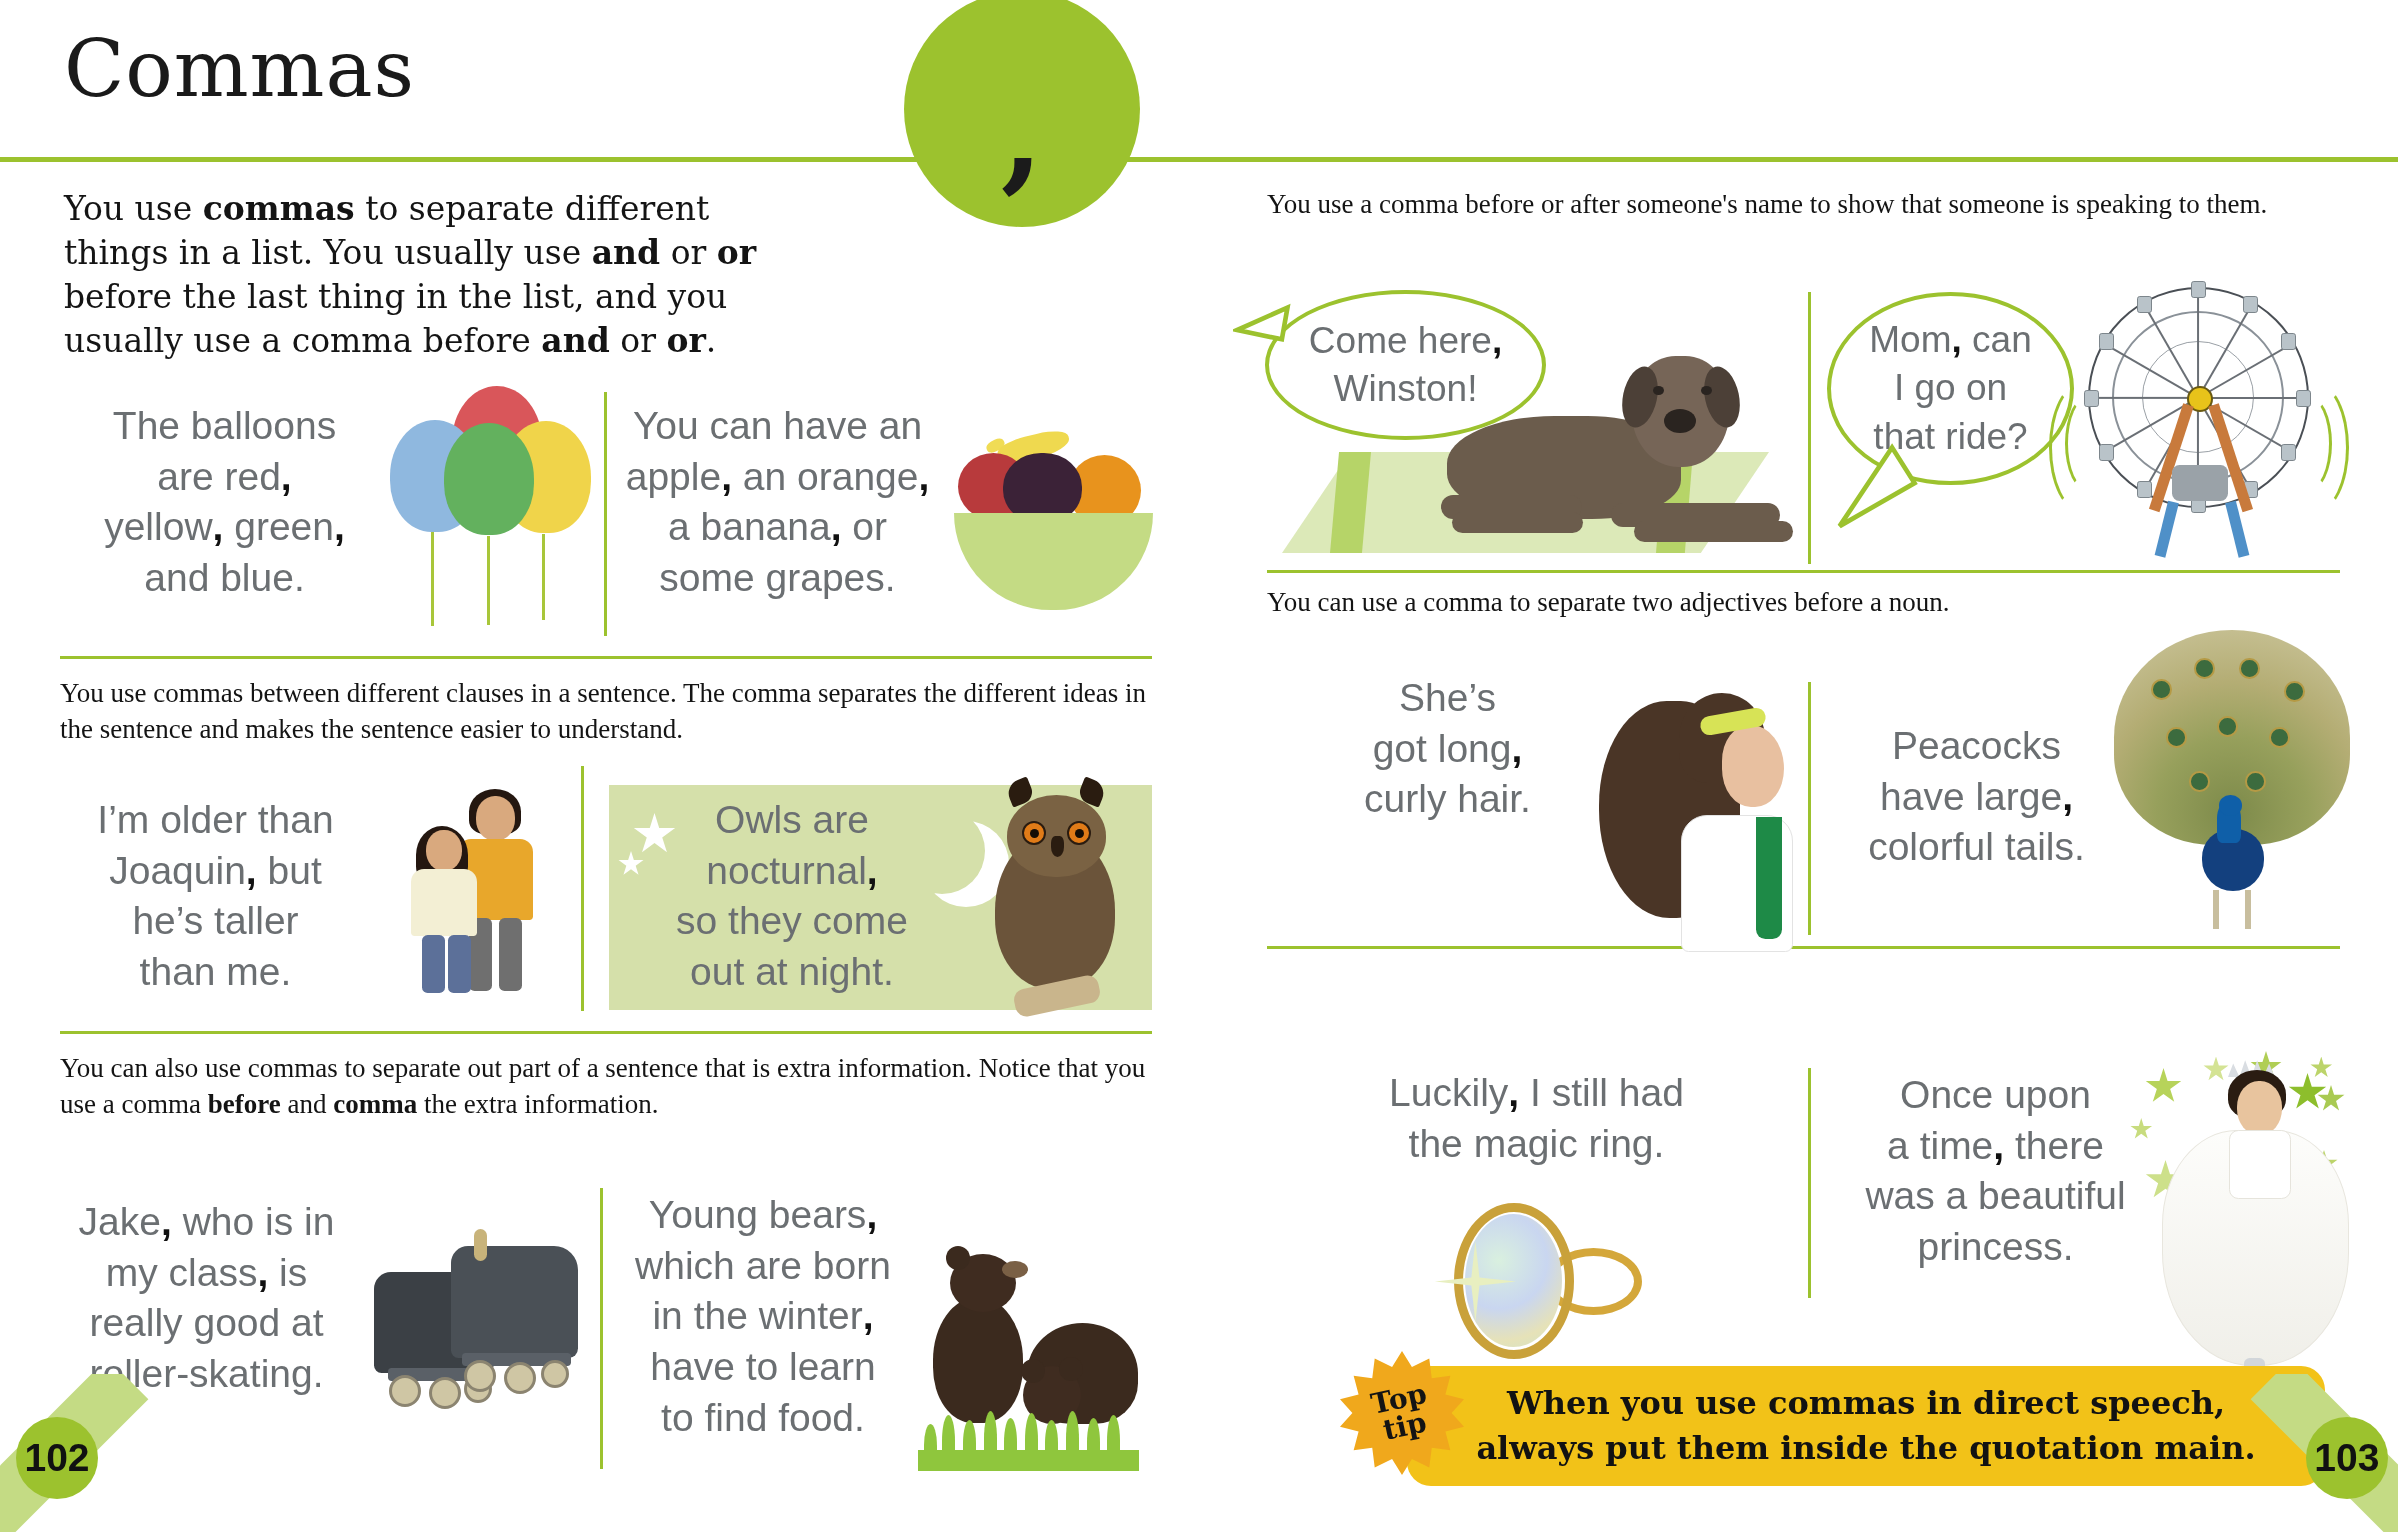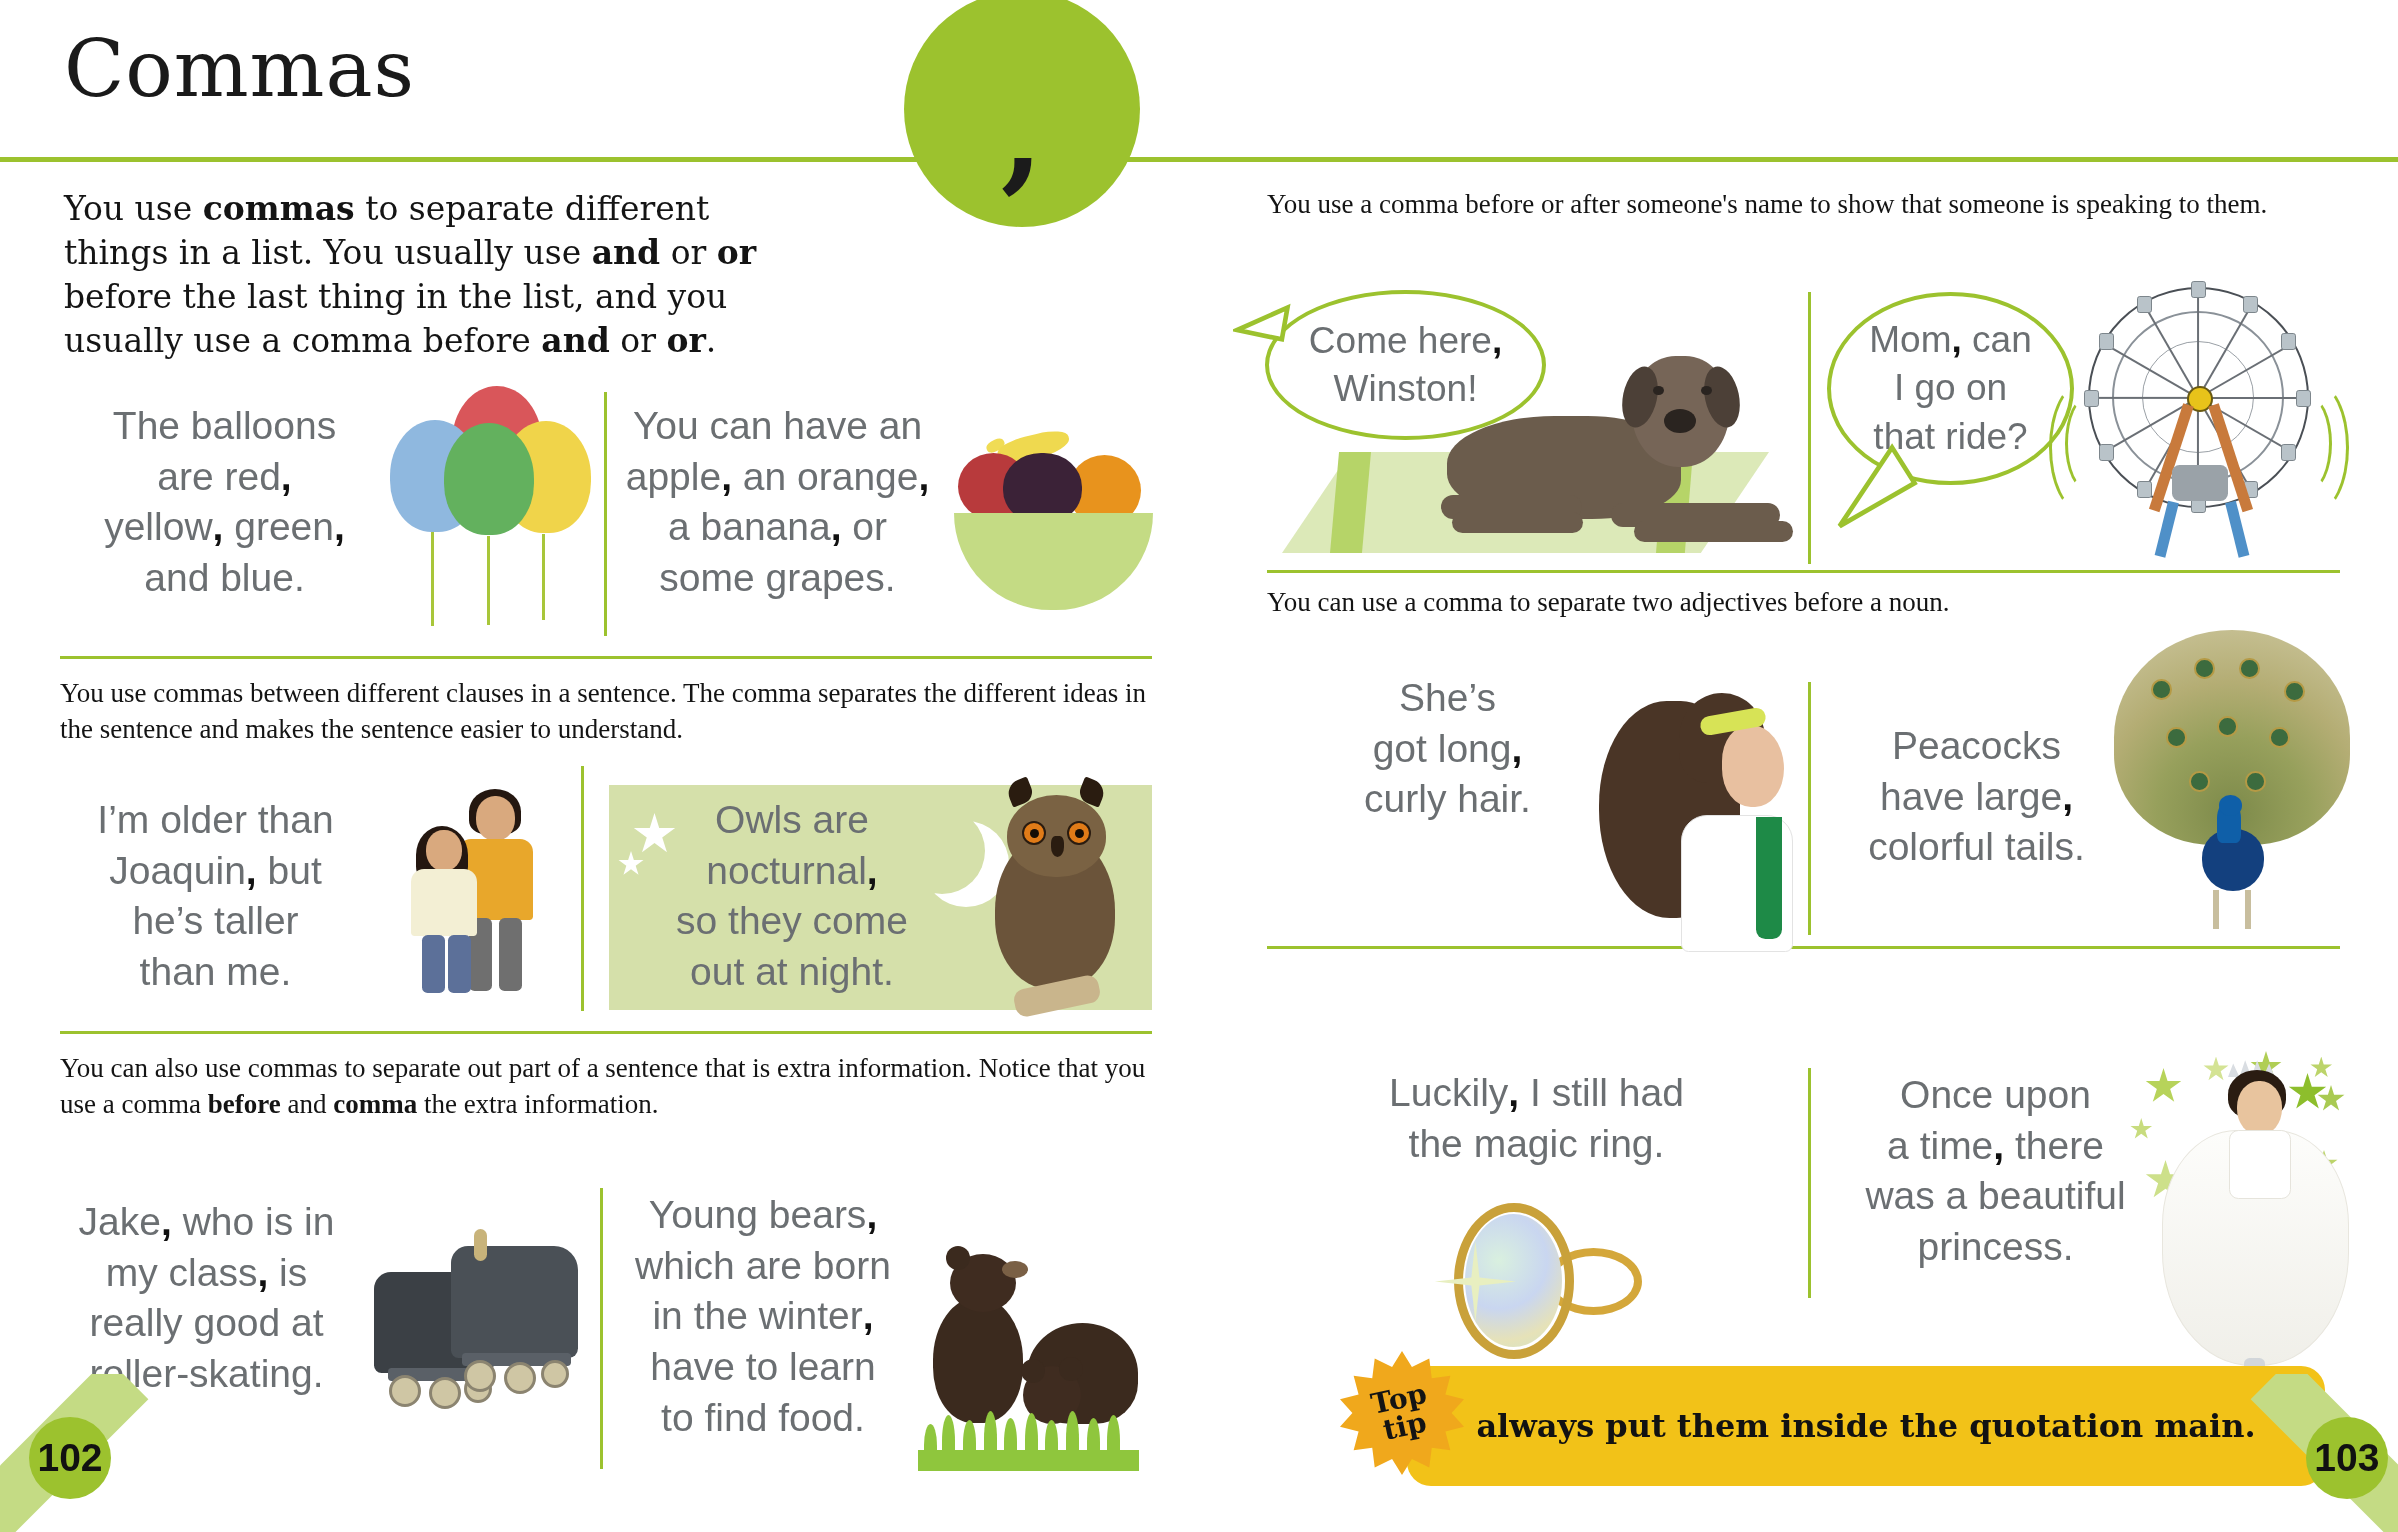--- a/index.html
+++ b/index.html
@@ -56,21 +56,21 @@
   
   .pagenum { position:absolute; width:159px; height:159px; overflow:hidden; }
   .pagenum .band { position:absolute; width:281px; height:58px; background:#C4DB84; }
   .pagenum .dot {
     position:absolute; width:82px; height:82px; border-radius:50%; background:#9CC22E;
     display:flex; align-items:center; justify-content:center;
     font-family:"Liberation Sans", sans-serif; font-size:39px; font-weight:700; color:#111;
   }
   #pn-left { left:0; bottom:0; }
   #pn-left .band { left:-112px; top:75px; transform:rotate(-45deg); transform-origin:center; }
-  #pn-left .dot { left:29px; top:43px; }
+  #pn-left .dot { left:16px; top:43px; }
   #pn-right { right:0; bottom:0; }
   #pn-right .band { right:-112px; top:75px; transform:rotate(45deg); transform-origin:center; }
   #pn-right .dot { right:11.2px; top:43px; }
 
   
   .img { position:absolute; }
 
   
   .balloon { position:absolute; width:90px; height:112px; border-radius:50% 50% 46% 46%; }
   .balloon:after{ content:""; position:absolute; left:50%; bottom:-8.4px; margin-left:-6.6px;
@@ -475,20 +475,21 @@
     <div class="tiara" style="left:111px;top:5.6px;width:52px;height:22.5px;"></div>
     <div class="pr-hair" style="left:111px;top:20.6px;width:58px;height:49px;"></div>
     <div class="pr-head" style="left:120px;top:32px;width:45px;height:54px;"></div>
     <div class="pr-dress" style="left:45px;top:81px;width:187px;height:236px;"></div>
     <div style="position:absolute;left:112px;top:81px;width:62px;height:69px;background:#fff;border:0.9px solid #e6e4dc;border-radius:9.4px;"></div>
     <div style="position:absolute;left:127px;top:309px;width:20.6px;height:30px;background:#d2d6da;border-radius:5.6px;"></div>
   </div>
 
   <div class="tip-banner" style="left:1407px;top:1366px;width:918px;height:120px;">
     <div>
+      <div>When you use commas in direct speech,</div>
       <div>always put them inside the quotation main.</div>
     </div>
   </div>
   <div class="tip-star" style="left:1340px;top:1351px;">
     <div class="lbl">
       <span>Top</span><br>
       <span>tip</span>
     </div>
   </div>
 

